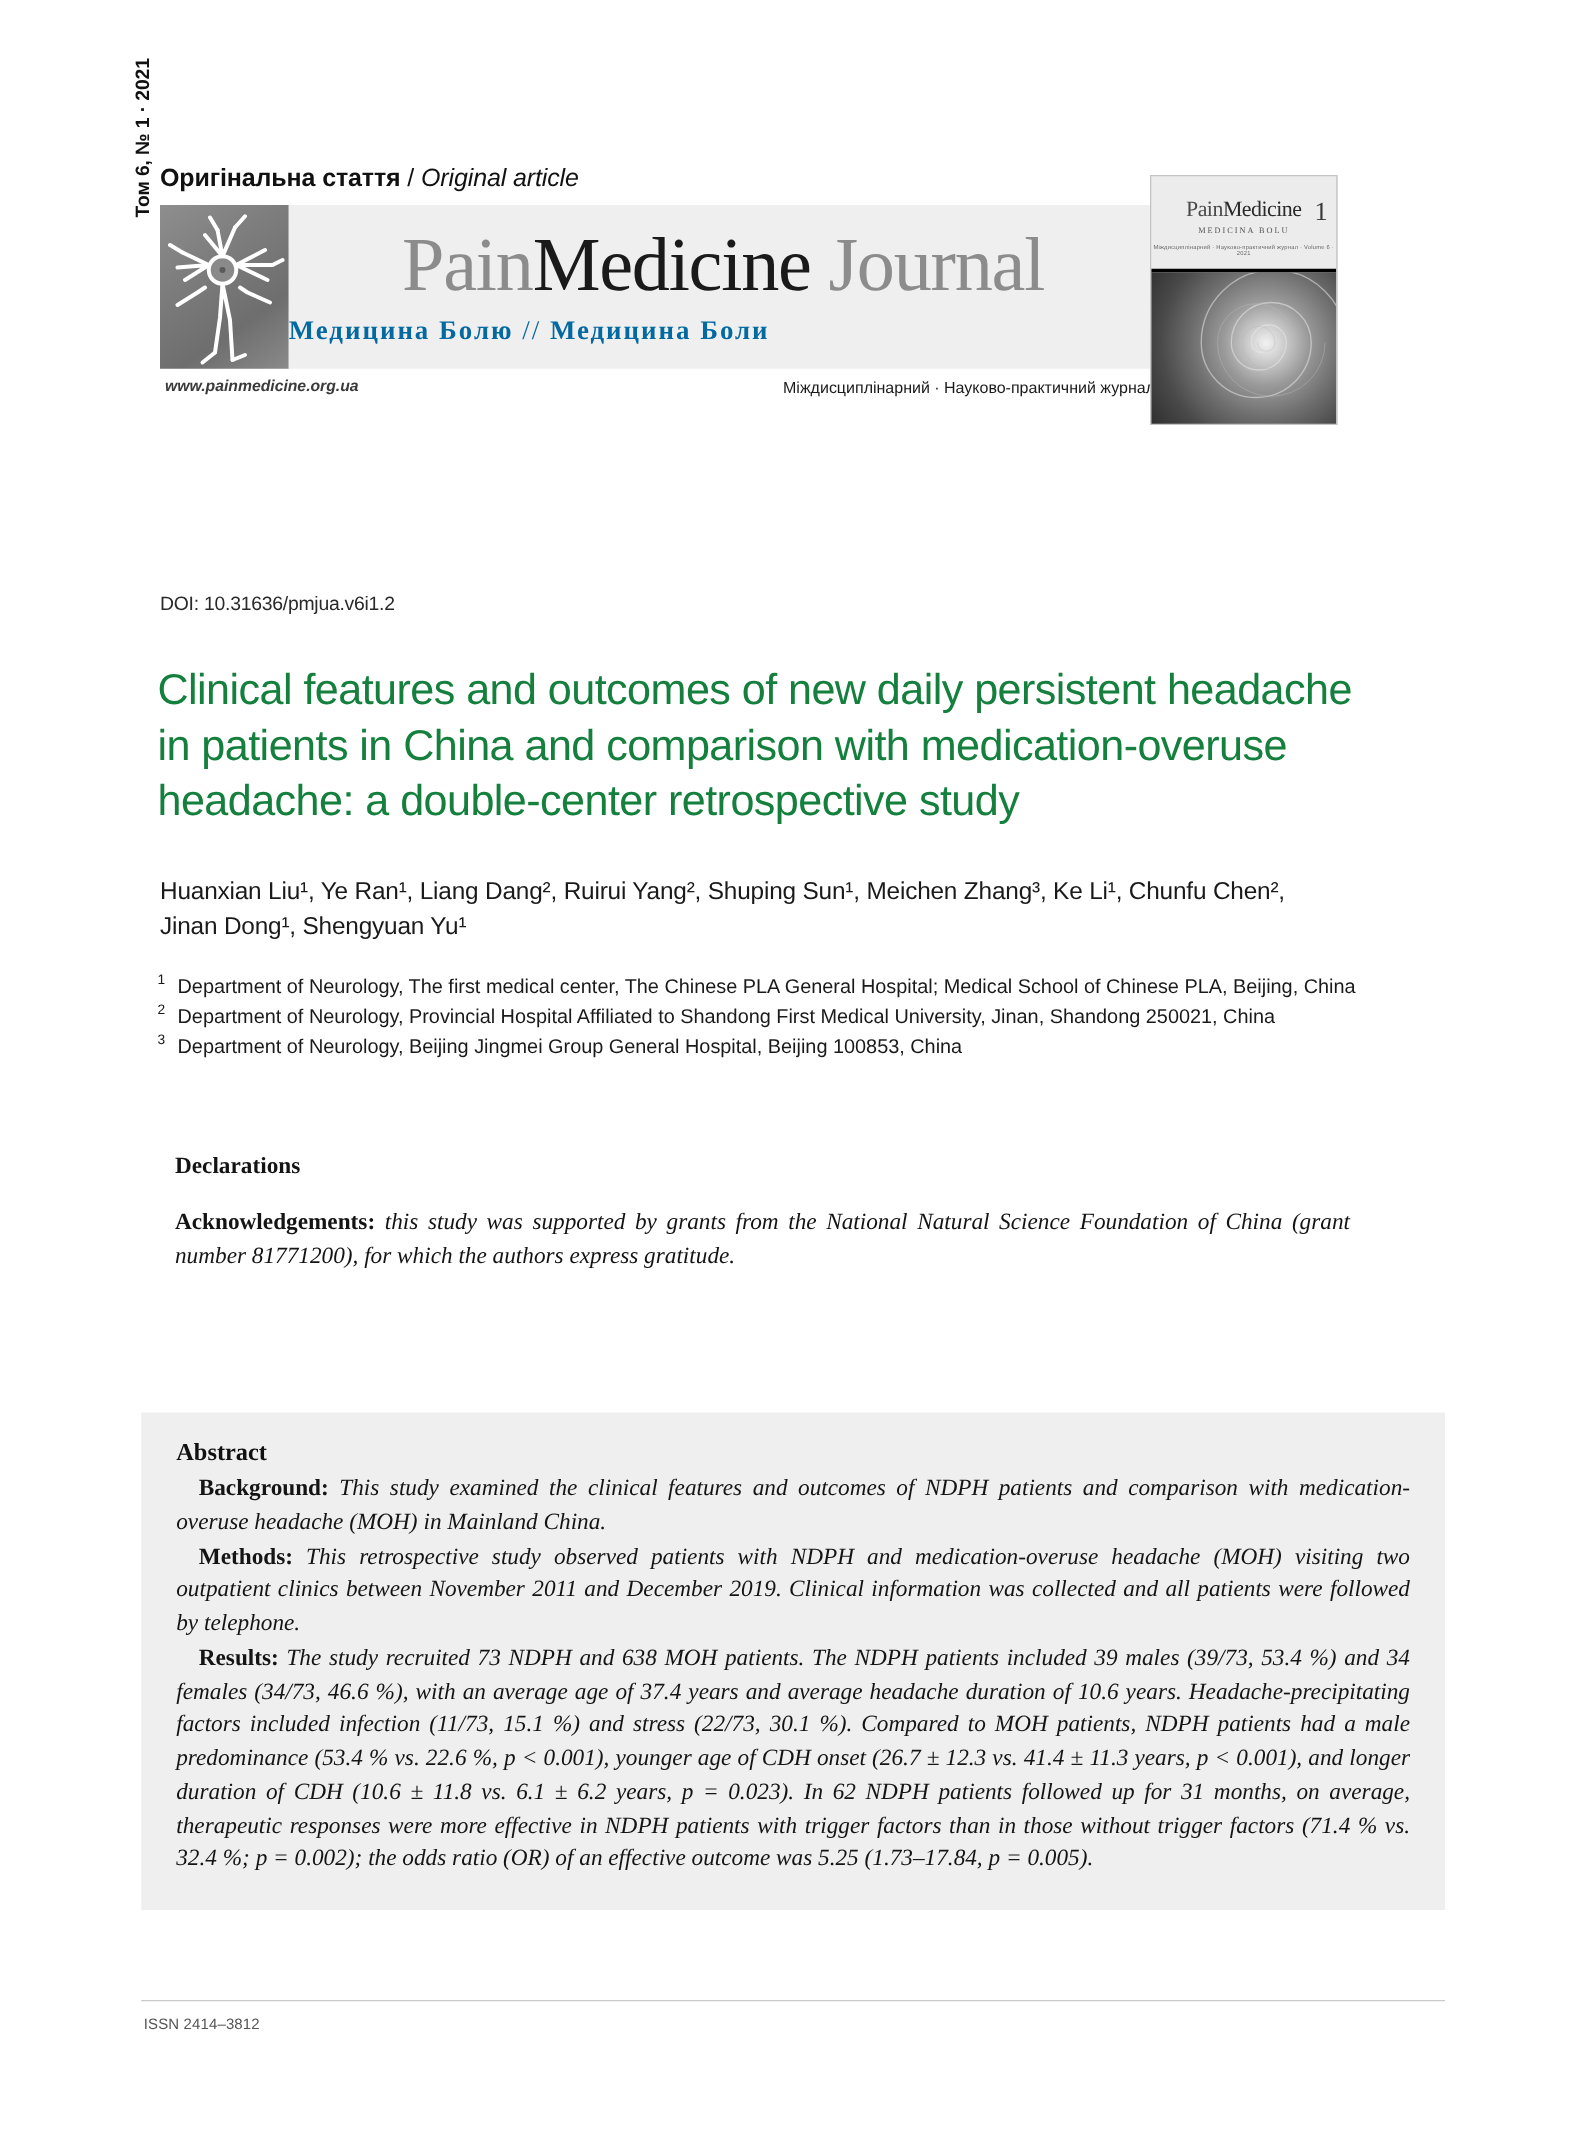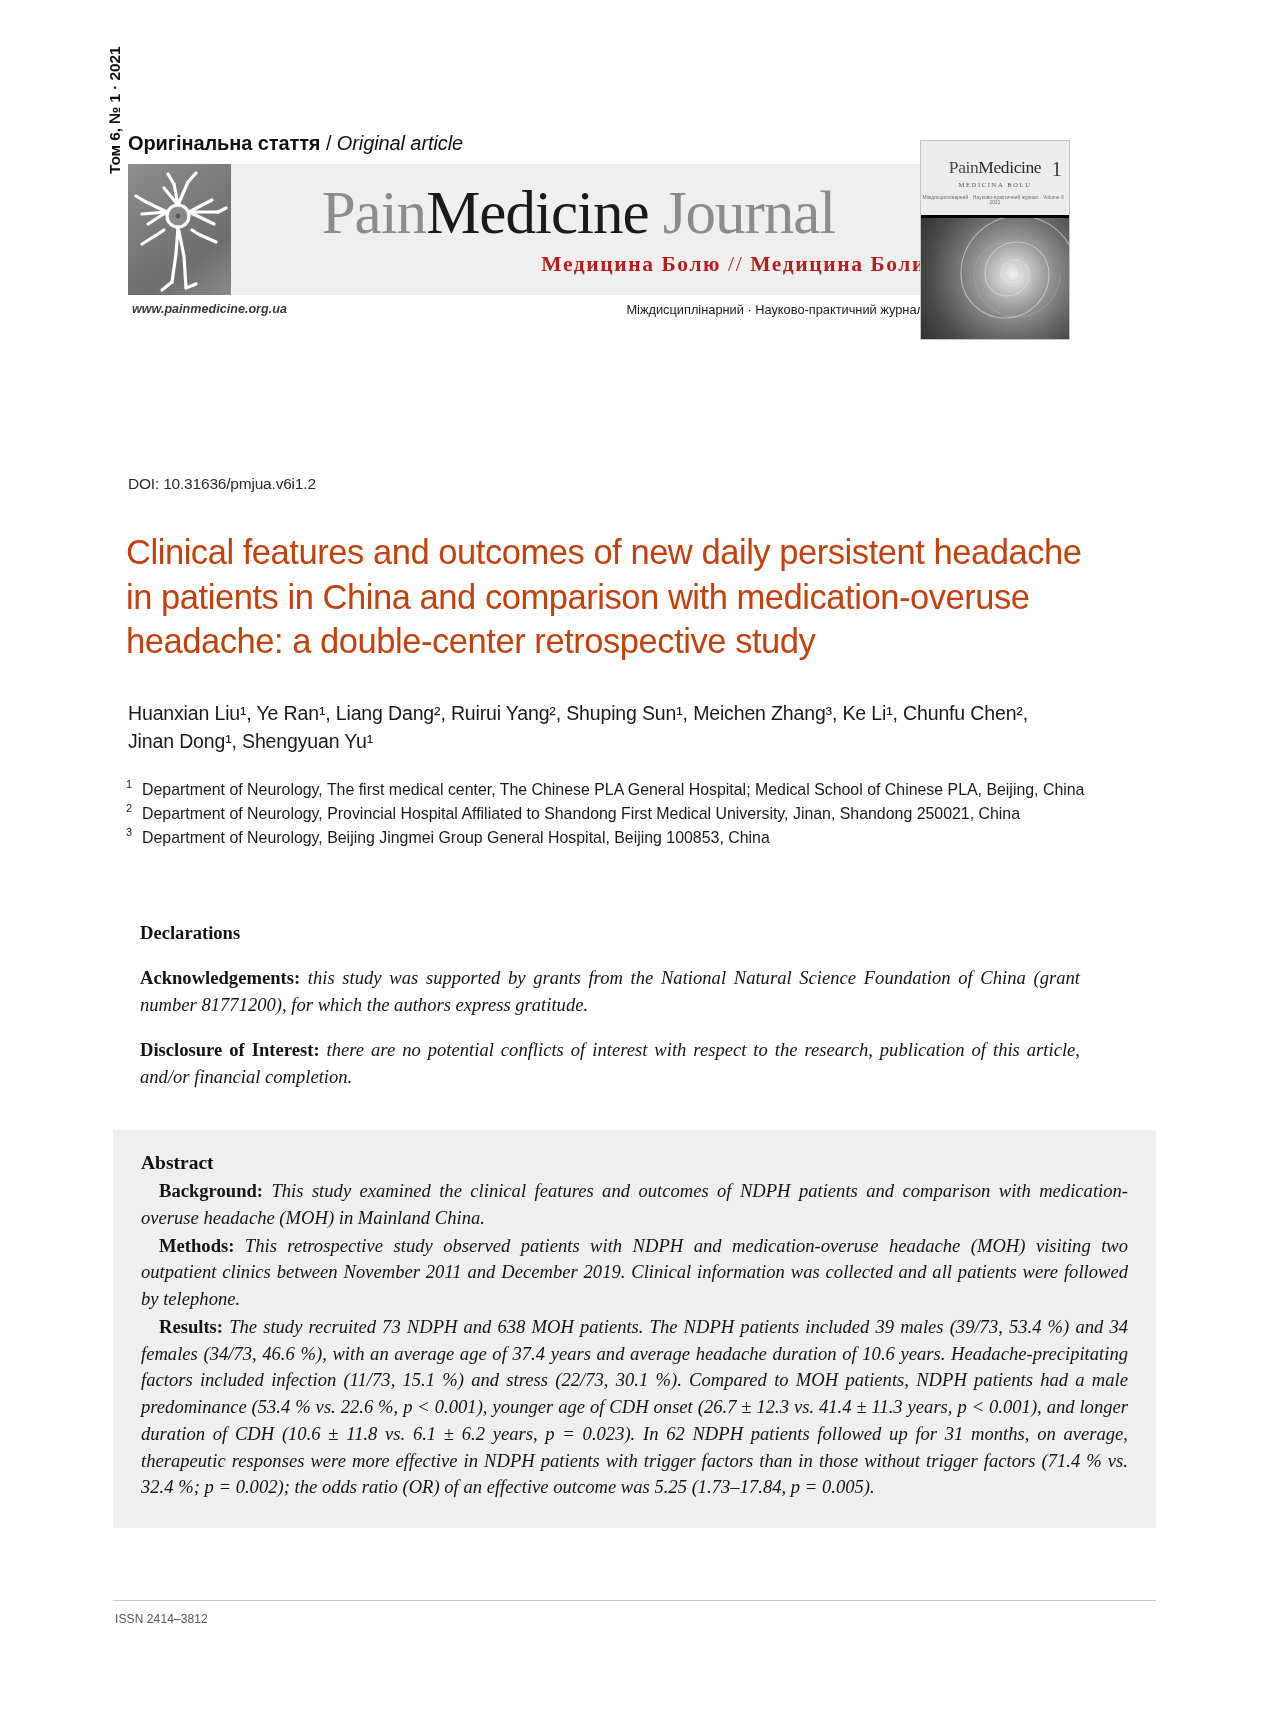--- a/index.html
+++ b/index.html
@@ -92,24 +92,24 @@
     padding-top: 18px;
     letter-spacing: -1px;
     white-space: nowrap;
   }
   .jt-pain { color: #8c8c8c; }
   .jt-medicine { color: #1a1a1a; }
   .jt-journal { color: #8c8c8c; }
   .journal-sub {
     font-family: "Liberation Serif", serif;
     font-size: 21.5px;
-    text-align: right;
+    text-align: left;
     margin-top: 9px;
     letter-spacing: 1.6px;
-    color: #b91c1c;
+    color: #0369a1;
     white-space: nowrap;
   }
   .journal-sub b { font-weight: bold; }
 
   .header-footer {
     position: relative;
     width: 798px;
     margin-top: 7px;
     height: 22px;
   }
@@ -199,21 +199,21 @@
 
   
   .article-title {
     position: absolute;
     left: 126px;
     top: 518px;
     width: 970px;
     font-size: 34.5px;
     line-height: 1.29;
     font-weight: normal;
-    color: #c2410c;
+    color: #15803d;
     letter-spacing: -0.45px;
     margin-top: 12px;
   }
 
   
   .authors {
     position: absolute;
     left: 128px;
     top: 700px;
     width: 965px;
@@ -405,23 +405,20 @@
       <span class="aff-num">3</span>
       <span>Department of Neurology, Beijing Jingmei Group General Hospital, Beijing 100853, China</span>
     </div>
   </div>
 
   <div class="declarations">
     <div class="decl-heading">Declarations</div>
     <p class="decl-p">
       <b>Acknowledgements:</b><i> this study was supported by grants from the National Natural Science Foundation of China (grant number 81771200), for which the authors express gratitude.</i>
     </p>
-    <p class="decl-p">
-      <b>Disclosure of Interest:</b><i> there are no potential conflicts of interest with respect to the research, publication of this article, and/or financial completion.</i>
-    </p>
   </div>
 
   <div class="abstract-box">
     <div class="abstract-heading">Abstract</div>
     <p class="abs-p">
       <b>Background:</b><i> This study examined the clinical features and outcomes of NDPH patients and comparison with medication-overuse headache (MOH) in Mainland China.</i>
     </p>
     <p class="abs-p">
       <b>Methods:</b><i> This retrospective study observed patients with NDPH and medication-overuse headache (MOH) visiting two outpatient clinics between November 2011 and December 2019. Clinical information was collected and all patients were followed by telephone.</i>
     </p>

